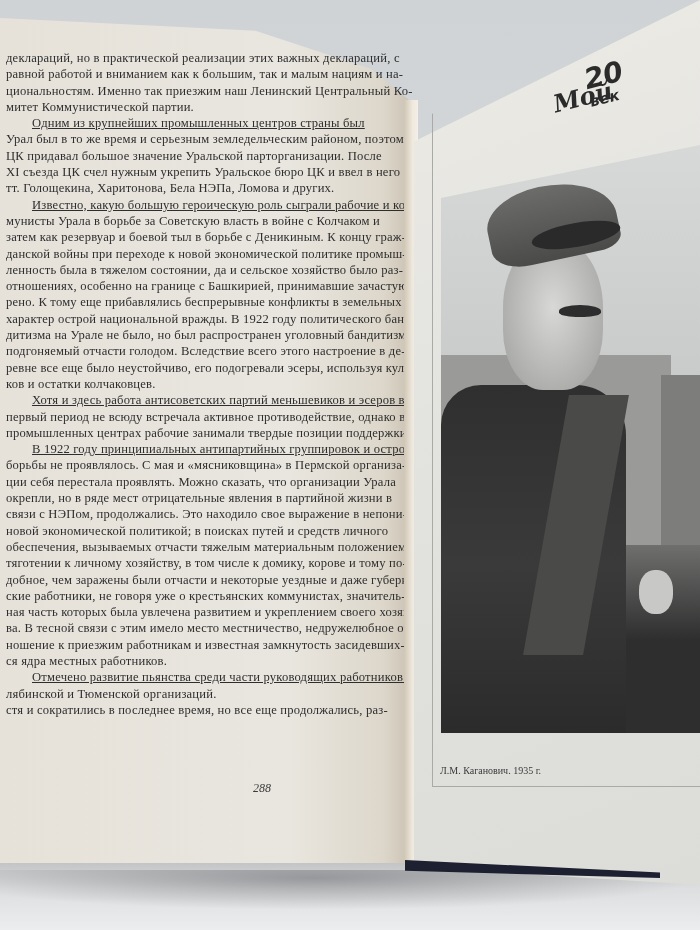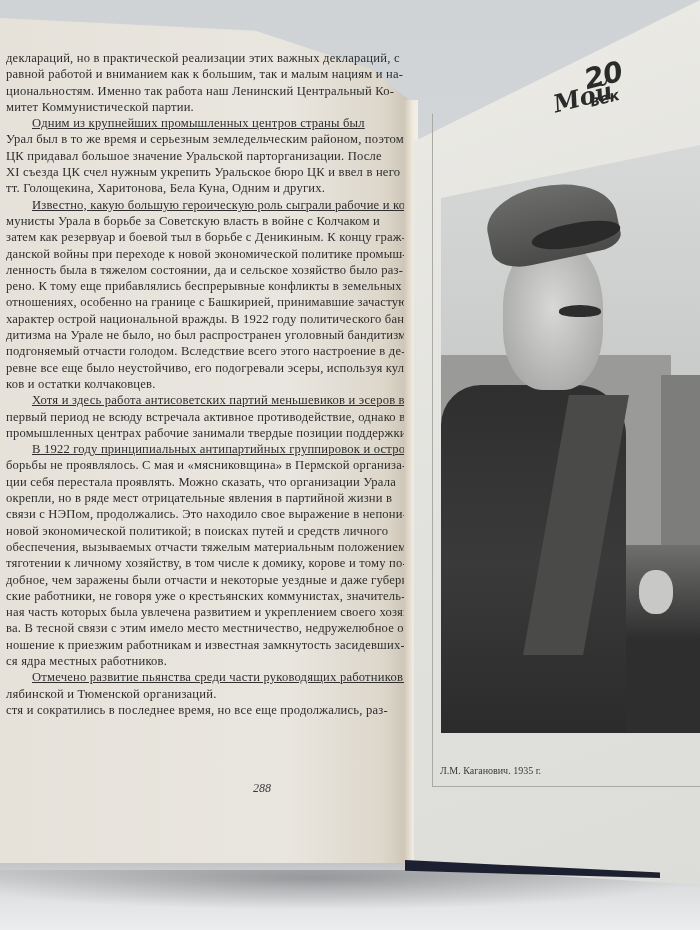--- a/index.html
+++ b/index.html
@@ -121,34 +121,34 @@
 <body>
 
 <div class="backdrop"></div>
 <div class="table-surface"></div>
 <div class="shadow-band"></div>
 
 <div class="left-page"></div>
 <div class="left-text" id="left-text">
     <span class="line">деклараций, но в практической реализации этих важных деклараций, с</span>
     <span class="line">равной работой и вниманием как к большим, так и малым нациям и на-</span>
-    <span class="line">циональностям. Именно так работа наш Ленинский Центральный Ко-</span>
+    <span class="line">циональностям. Именно так приезжим наш Ленинский Центральный Ко-</span>
     <span class="line">митет Коммунистической партии.</span>
     <span class="line indent">Одним из крупнейших промышленных центров страны был</span>
     <span class="line">Урал был в то же время и серьезным земледельческим районом, поэтому</span>
     <span class="line">ЦК придавал большое значение Уральской парторганизации. После</span>
     <span class="line">XI съезда ЦК счел нужным укрепить Уральское бюро ЦК и ввел в него</span>
-    <span class="line">тт. Голощекина, Харитонова, Бела Куна, Одним и других.</span>
+    <span class="line">тт. Голощекина, Харитонова, Бела НЭПа, Ломова и других.</span>
     <span class="line indent">Известно, какую большую героическую роль сыграли рабочие и ком-</span>
     <span class="line">мунисты Урала в борьбе за Советскую власть в войне с Колчаком и</span>
     <span class="line">затем как резервуар и боевой тыл в борьбе с Деникиным. К концу граж-</span>
     <span class="line">данской войны при переходе к новой экономической политике промыш-</span>
     <span class="line">ленность была в тяжелом состоянии, да и сельское хозяйство было раз-</span>
+    <span class="line">отношениях, особенно на границе с Башкирией, принимавшие зачастую</span>
     <span class="line">рено. К тому еще прибавлялись беспрерывные конфликты в земельных</span>
-    <span class="line">отношениях, особенно на границе с Башкирией, принимавшие зачастую</span>
     <span class="line">характер острой национальной вражды. В 1922 году политического бан-</span>
     <span class="line">дитизма на Урале не было, но был распространен уголовный бандитизм,</span>
     <span class="line">подгоняемый отчасти голодом. Вследствие всего этого настроение в де-</span>
     <span class="line">ревне все еще было неустойчиво, его подогревали эсеры, используя кула-</span>
     <span class="line">ков и остатки колчаковцев.</span>
     <span class="line indent">Хотя и здесь работа антисоветских партий меньшевиков и эсеров в</span>
     <span class="line">первый период не всюду встречала активное противодействие, однако в</span>
     <span class="line">промышленных центрах рабочие занимали твердые позиции поддержки</span>
     <span class="line indent">В 1922 году принципиальных антипартийных группировок и острой</span>
     <span class="line">борьбы не проявлялось. С мая и «мясниковщина» в Пермской организа-</span>

